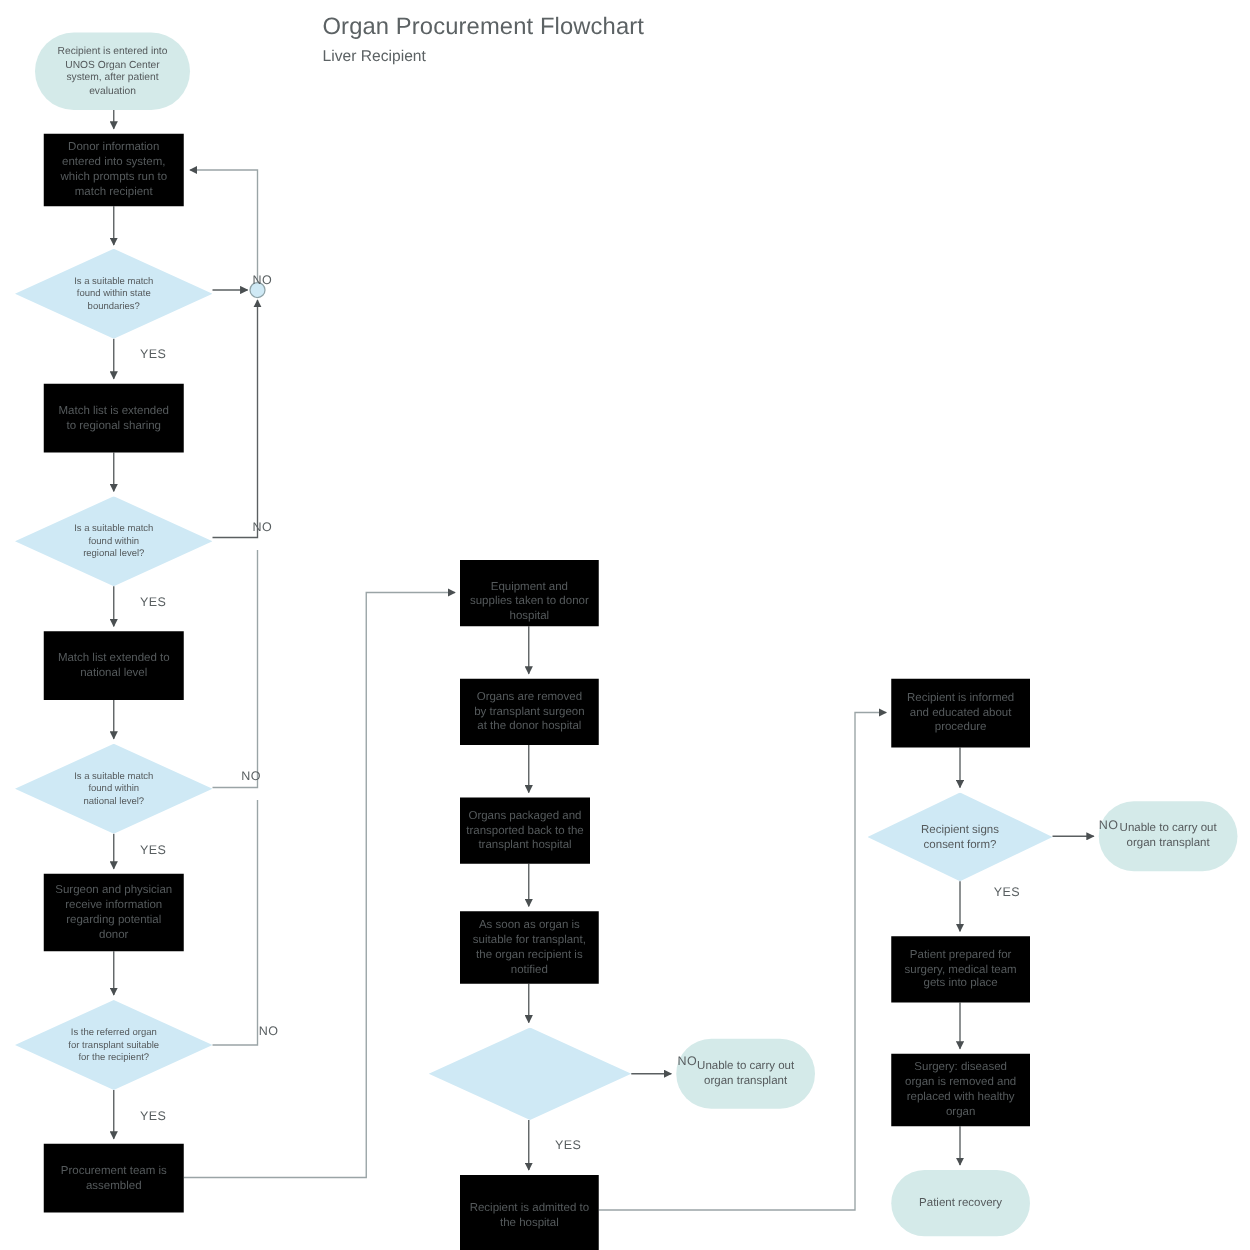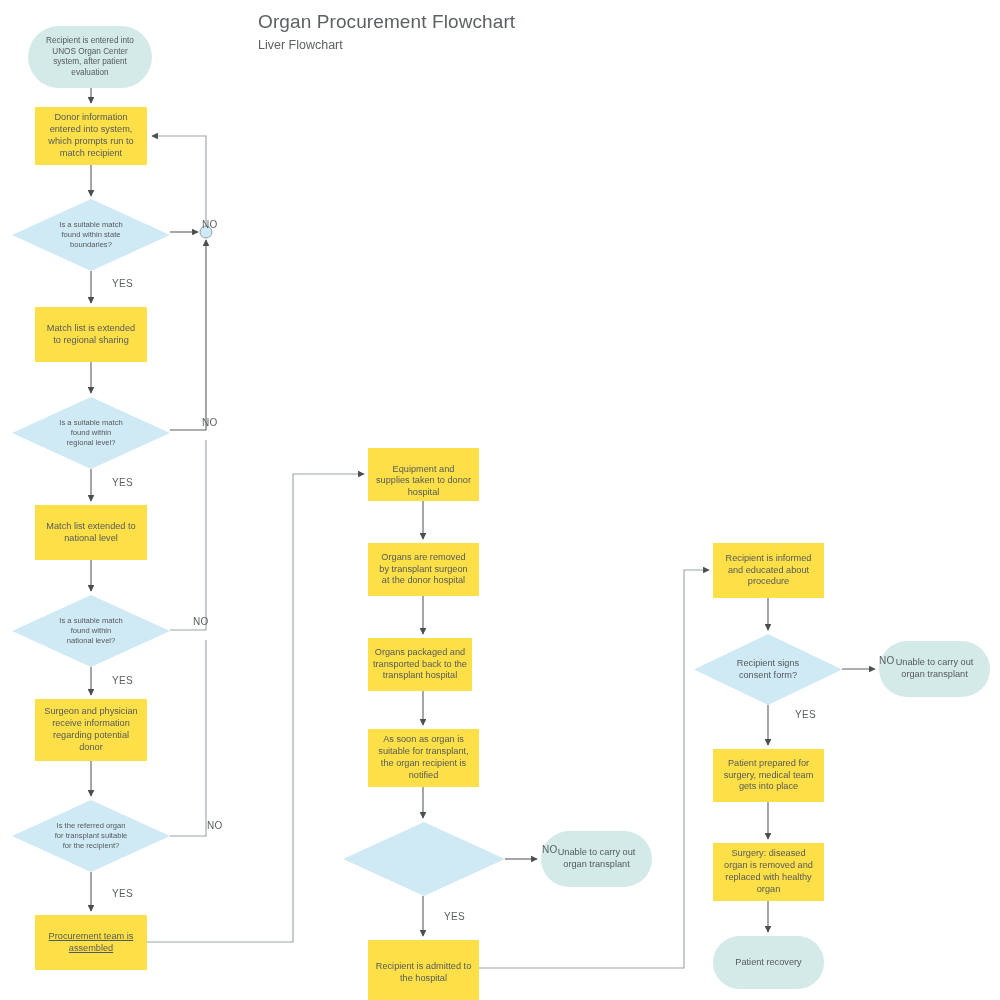--- a/index.html
+++ b/index.html
@@ -30,21 +30,21 @@
     box-sizing: border-box;
     display: flex;
     align-items: center;
     justify-content: center;
     text-align: center;
     color: #555a5c;
     line-height: 1.28;
     padding: 2px 4px;
   }
   .node-process {
-    background: #fde047;
+    background: #000000;
   }
   .node-terminator {
     background: #d4eae9;
     border-radius: 999px;
   }
   .node-decision {
     background: transparent;
   }
   .diamond-shape {
     position: absolute;
@@ -88,21 +88,21 @@
     top: 38px;
     font-size: 12.5px;
   }
 </style>
 </head>
 <body>
 
 <div id="canvas">
 
   <div class="title" id="title-main">Organ Procurement Flowchart</div>
-  <div class="title" id="title-sub">Liver Flowchart</div>
+  <div class="title" id="title-sub">Liver Recipient</div>
 
   <svg id="edges" viewBox="0 0 1000 1000">
     <defs>
       <marker id="arrow-dark" viewBox="0 0 10 10" refX="9" refY="5" markerWidth="6" markerHeight="6" orient="auto-start-reverse">
         <path d="M 0 0 L 10 5 L 0 10 z" fill="#4a4f51"></path>
       </marker>
       <marker id="arrow-light" viewBox="0 0 10 10" refX="9" refY="5" markerWidth="6" markerHeight="6" orient="auto-start-reverse">
         <path d="M 0 0 L 10 5 L 0 10 z" fill="#4a4f51"></path>
       </marker>
     </defs>
@@ -184,21 +184,21 @@
 receive information
 regarding potential
 donor</div>
       </div>
       <div class="node node-decision" style="left: 12px; top: 800px; width: 158px; height: 72px; font-size: 7.6px;">
         <div class="diamond-shape"></div>
         <div class="node-text">Is the referred organ
 for transplant suitable
 for the recipient?</div>
       </div>
-      <div class="node node-process" style="left: 35px; top: 915px; width: 112px; height: 55px; font-size: 9.2px; text-decoration: underline;">
+      <div class="node node-process" style="left: 35px; top: 915px; width: 112px; height: 55px; font-size: 9.2px;">
         <div class="node-text">Procurement team is
 assembled</div>
       </div>
       <div class="node node-process" style="left: 368px; top: 448px; width: 111px; height: 53px; font-size: 9.2px; align-items: flex-end;">
         <div class="node-text">Equipment and
 supplies taken to donor
 hospital</div>
       </div>
       <div class="node node-process" style="left: 368px; top: 543px; width: 111px; height: 53px; font-size: 9.2px;">
         <div class="node-text">Organs are removed

